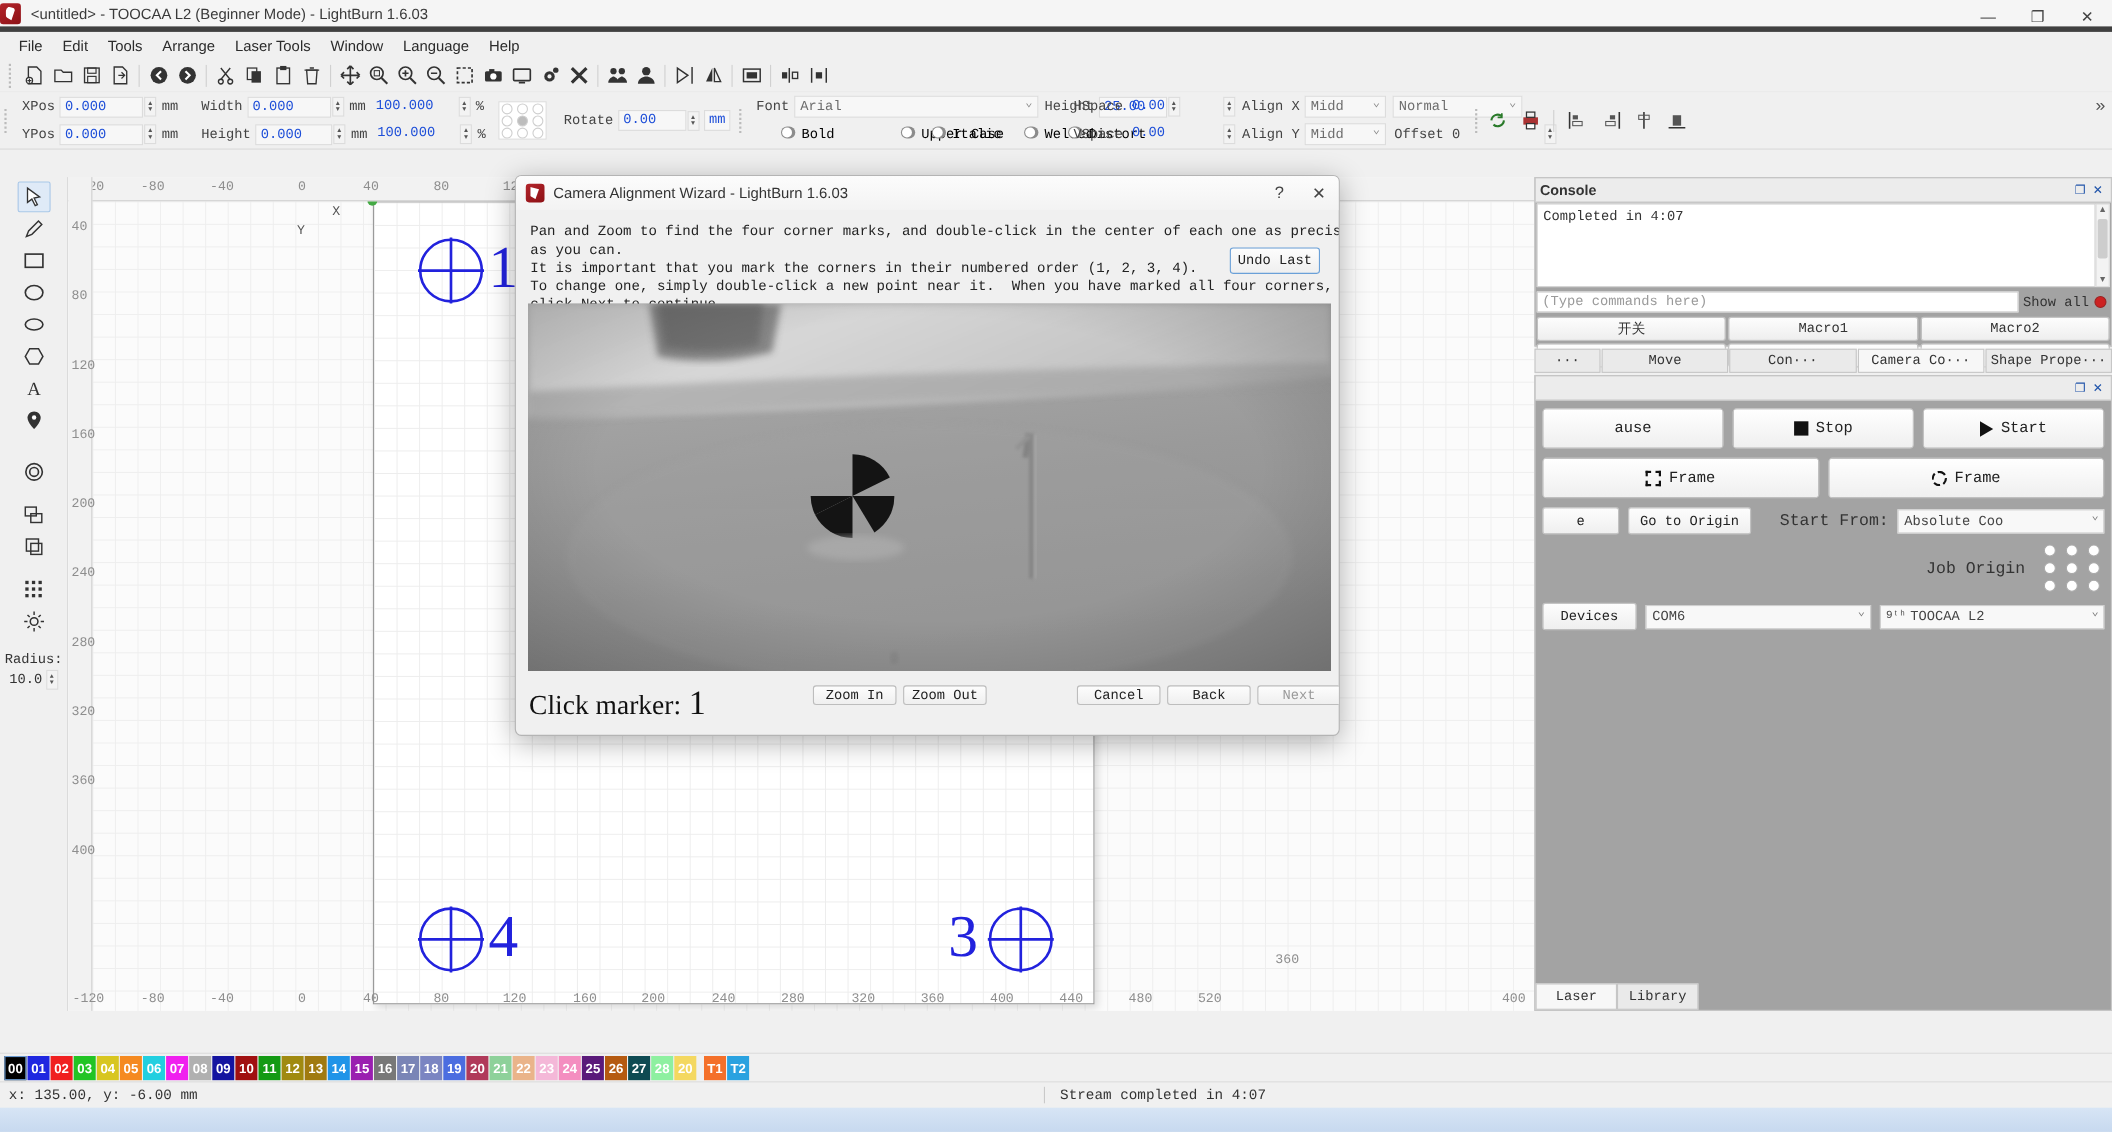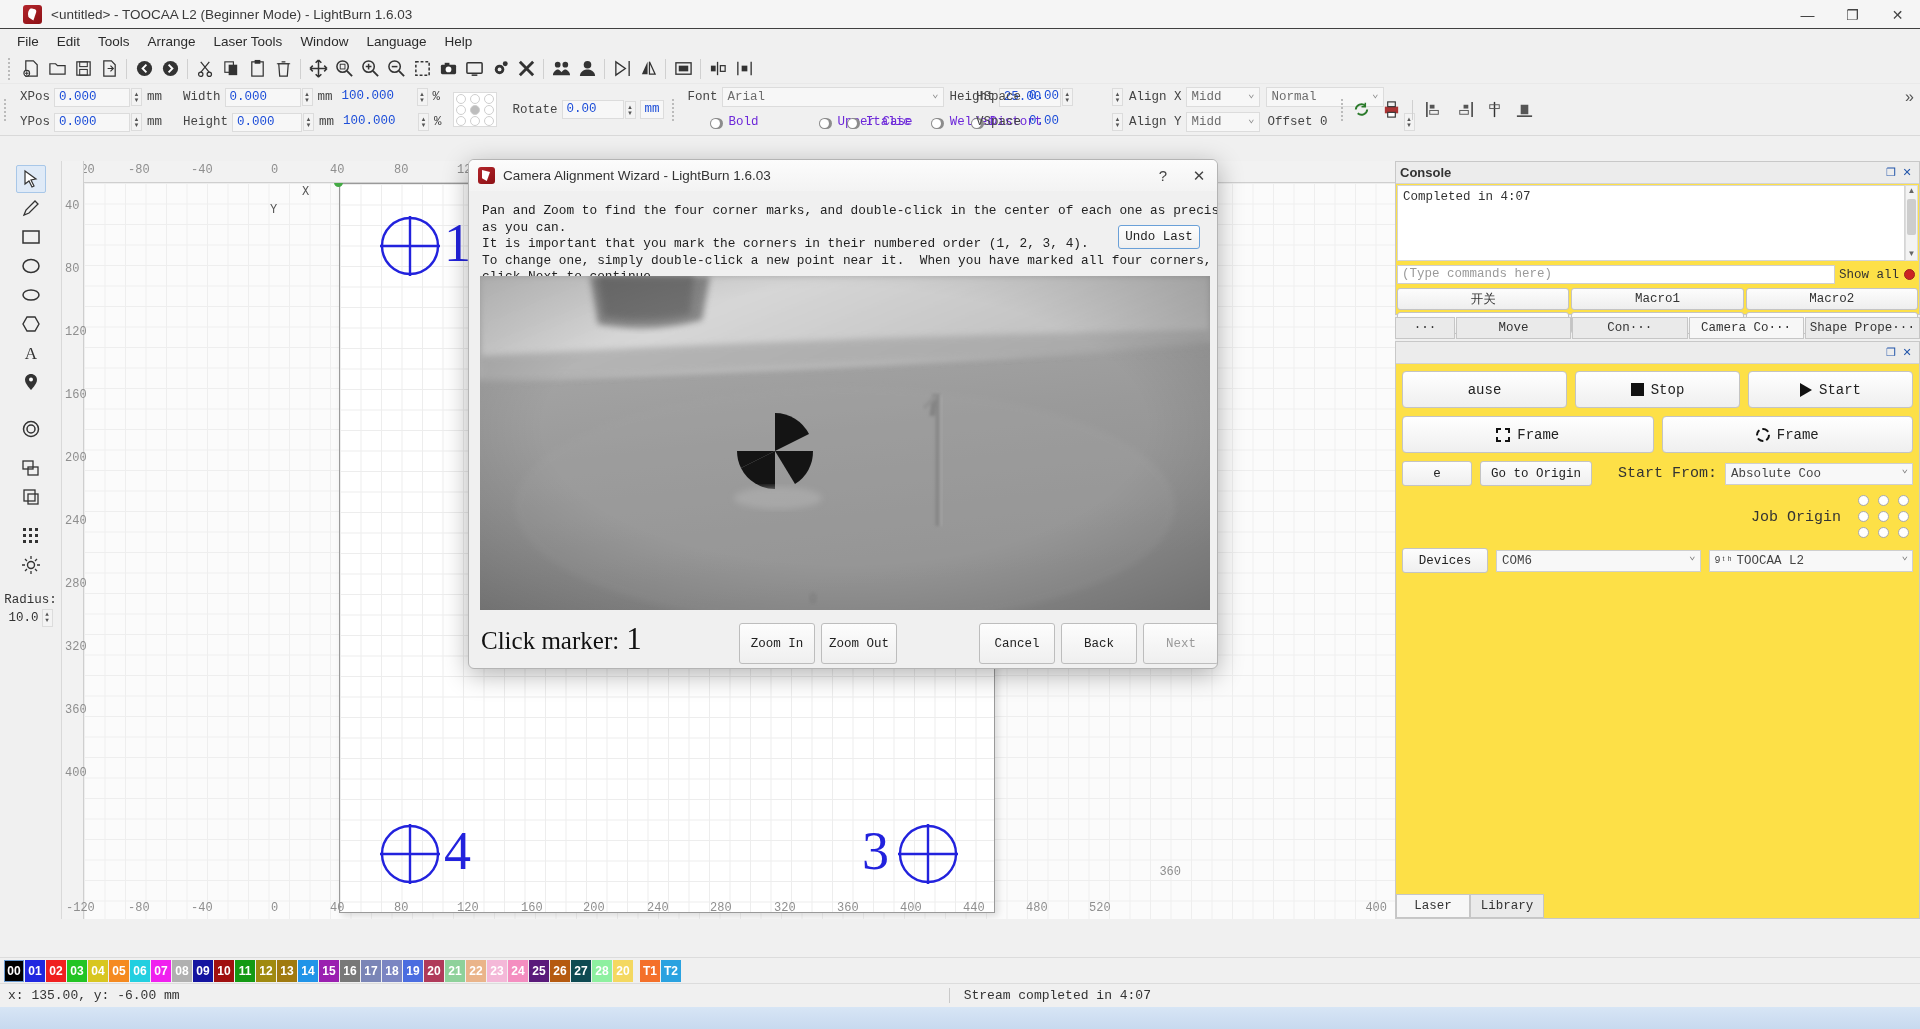--- a/index.html
+++ b/index.html
@@ -8,22 +8,22 @@
     width:1920px; height:1029px; overflow:hidden;
     background:#f0f0f0;
     font-family:"Liberation Sans", sans-serif;
     font-size:13px; color:#222;
     position:relative;
   }
   .mono { font-family:"Liberation Mono", monospace; }
 
   
   #titlebar {
-    height:29px; background:#f5f5f5; border-bottom:1px solid #404040;
-    display:flex; align-items:center; padding-left:23px;
+    height:29px; background:#f5f5f5; border-bottom:5px solid #404040;
+    display:flex; align-items:center; padding-left:0;
     position:relative;
   }
   #app-logo {
     width:19px; height:19px; border-radius:3px;
     background:linear-gradient(145deg,#b3252b,#8d1116);
     position:relative; flex:none; margin-right:9px;
   }
   #app-logo::after{
     content:""; position:absolute; left:5px; top:3px; width:9px; height:13px;
     border-radius:50% 50% 40% 60%;
@@ -58,22 +58,22 @@
             background:#f7f7f7; border:1px solid #dcdcdc; height:19px; line-height:17px;
             padding:0 4px; }
   .spin { width:11px; height:18px; display:flex; flex-direction:column; justify-content:center;
           align-items:center; border:1px solid #dcdcdc; background:#f3f3f3; margin-left:1px;}
   .spin span { font-size:6px; line-height:6px; color:#555; }
   .unit { font-family:"Liberation Mono", monospace; font-size:12.5px; color:#444; margin:0 5px; }
   .anchor-grid { display:grid; grid-template-columns:repeat(3,14px); grid-template-rows:repeat(3,11px);
                  border:1px solid #dcdcdc; background:#fff; margin:0 6px; }
   .anchor-grid i { width:10px; height:10px; border-radius:50%; border:1px solid #cfcfcf; margin:0.5px auto; display:block;}
   .anchor-grid i.on { background:#bdbdbd; }
-  .chk { display:inline-flex; align-items:flex-end; margin-right:18px;
-         font-family:"Liberation Mono", monospace; font-size:12.5px; color:#6d28d9; }
+  .chk { display:inline-flex; align-items:flex-start; margin-right:18px;
+         font-family:"Liberation Mono", monospace; font-size:12.5px; color:#000000; }
   .chkbox { width:13px; height:11px; border-radius:6px; background:#8c8c8c; margin-right:6px;
             position:relative; }
   .chkbox::after{ content:""; position:absolute; left:1px; top:1px; width:9px; height:9px;
                   border-radius:50%; background:#fff;}
   .combo { font-family:"Liberation Mono", monospace; font-size:12.5px; color:#6d6d6d;
            background:#f7f7f7; border:1px solid #dcdcdc; height:20px; line-height:18px;
            padding:0 16px 0 5px; position:relative; }
   .combo::after { content:"⌄"; position:absolute; right:4px; top:-3px; font-size:11px; color:#888; }
 
   
@@ -107,21 +107,21 @@
                linear-gradient(to right,#ededed 1px,transparent 1px),
                linear-gradient(to bottom,#ededed 1px,transparent 1px);
               background-size:20.5px 20.5px; }
   .marker { position:absolute; color:#2222dd; }
   .marker svg { display:block; }
   .marker .num { position:absolute; font-family:"Liberation Serif", serif; font-size:54px;
                  color:#2222dd; line-height:1; }
 
   
   #right { position:absolute; right:0; top:161px; width:525px; bottom:110px; }
-  .dock { background:#fde047; border:1px solid #c8c8c8; }
+  .dock { background:#a3a3a3; border:1px solid #c8c8c8; }
   .dockhdr { height:22px; background:#ececec; border-bottom:1px solid #d3d3d3;
              display:flex; align-items:center; padding:0 4px; }
   .dockhdr .t { font-weight:bold; font-size:13px; color:#333; flex:1; }
   .dockhdr .b { width:16px; height:16px; display:flex; align-items:center; justify-content:center;
                 font-size:11px; color:#2255aa; }
   #console { position:absolute; left:0; top:0; right:0; height:154px; }
   #console-log { position:absolute; left:1px; right:14px; top:23px; height:76px;
                  background:#fff; border:1px solid #d5d5d5;
                  font-family:"Liberation Mono", monospace; font-size:12.5px; color:#333;
                  padding:3px 5px; line-height:17px; overflow:hidden; }
@@ -221,21 +221,21 @@
                border:1px solid #6aa0d8; border-radius:3px;
                background:linear-gradient(#fdfdfd,#efefef);
                font-family:"Liberation Mono", monospace; font-size:12.5px; color:#222;
                display:flex; align-items:center; justify-content:center; }
   #camview { position:absolute; left:11px; top:116px; width:730px; height:334px;
              background:#8d8d8d; overflow:hidden; }
   #dlg-bottom { position:absolute; left:0; right:0; bottom:0; height:58px; }
   #click-marker { position:absolute; left:12px; top:11px;
                   font-family:"Liberation Serif", serif; font-size:25px; color:#111; }
   #click-marker b { font-weight:normal; font-size:31px; padding-left:7px; }
-  .dbtn { position:absolute; top:13px; height:41px; border:1px solid #bdbdbd; border-radius:3px;
+  .dbtn { position:absolute; top:13px; height:18px; border:1px solid #bdbdbd; border-radius:3px;
           background:linear-gradient(#fdfdfd,#efefef);
           font-family:"Liberation Mono", monospace; font-size:12.5px; color:#222;
           display:flex; align-items:center; justify-content:center; }
   .dbtn.dis { color:#9a9a9a; }
 </style>
 </head>
 <body>
 
 <div id="titlebar">
   <div id="app-logo"></div>

